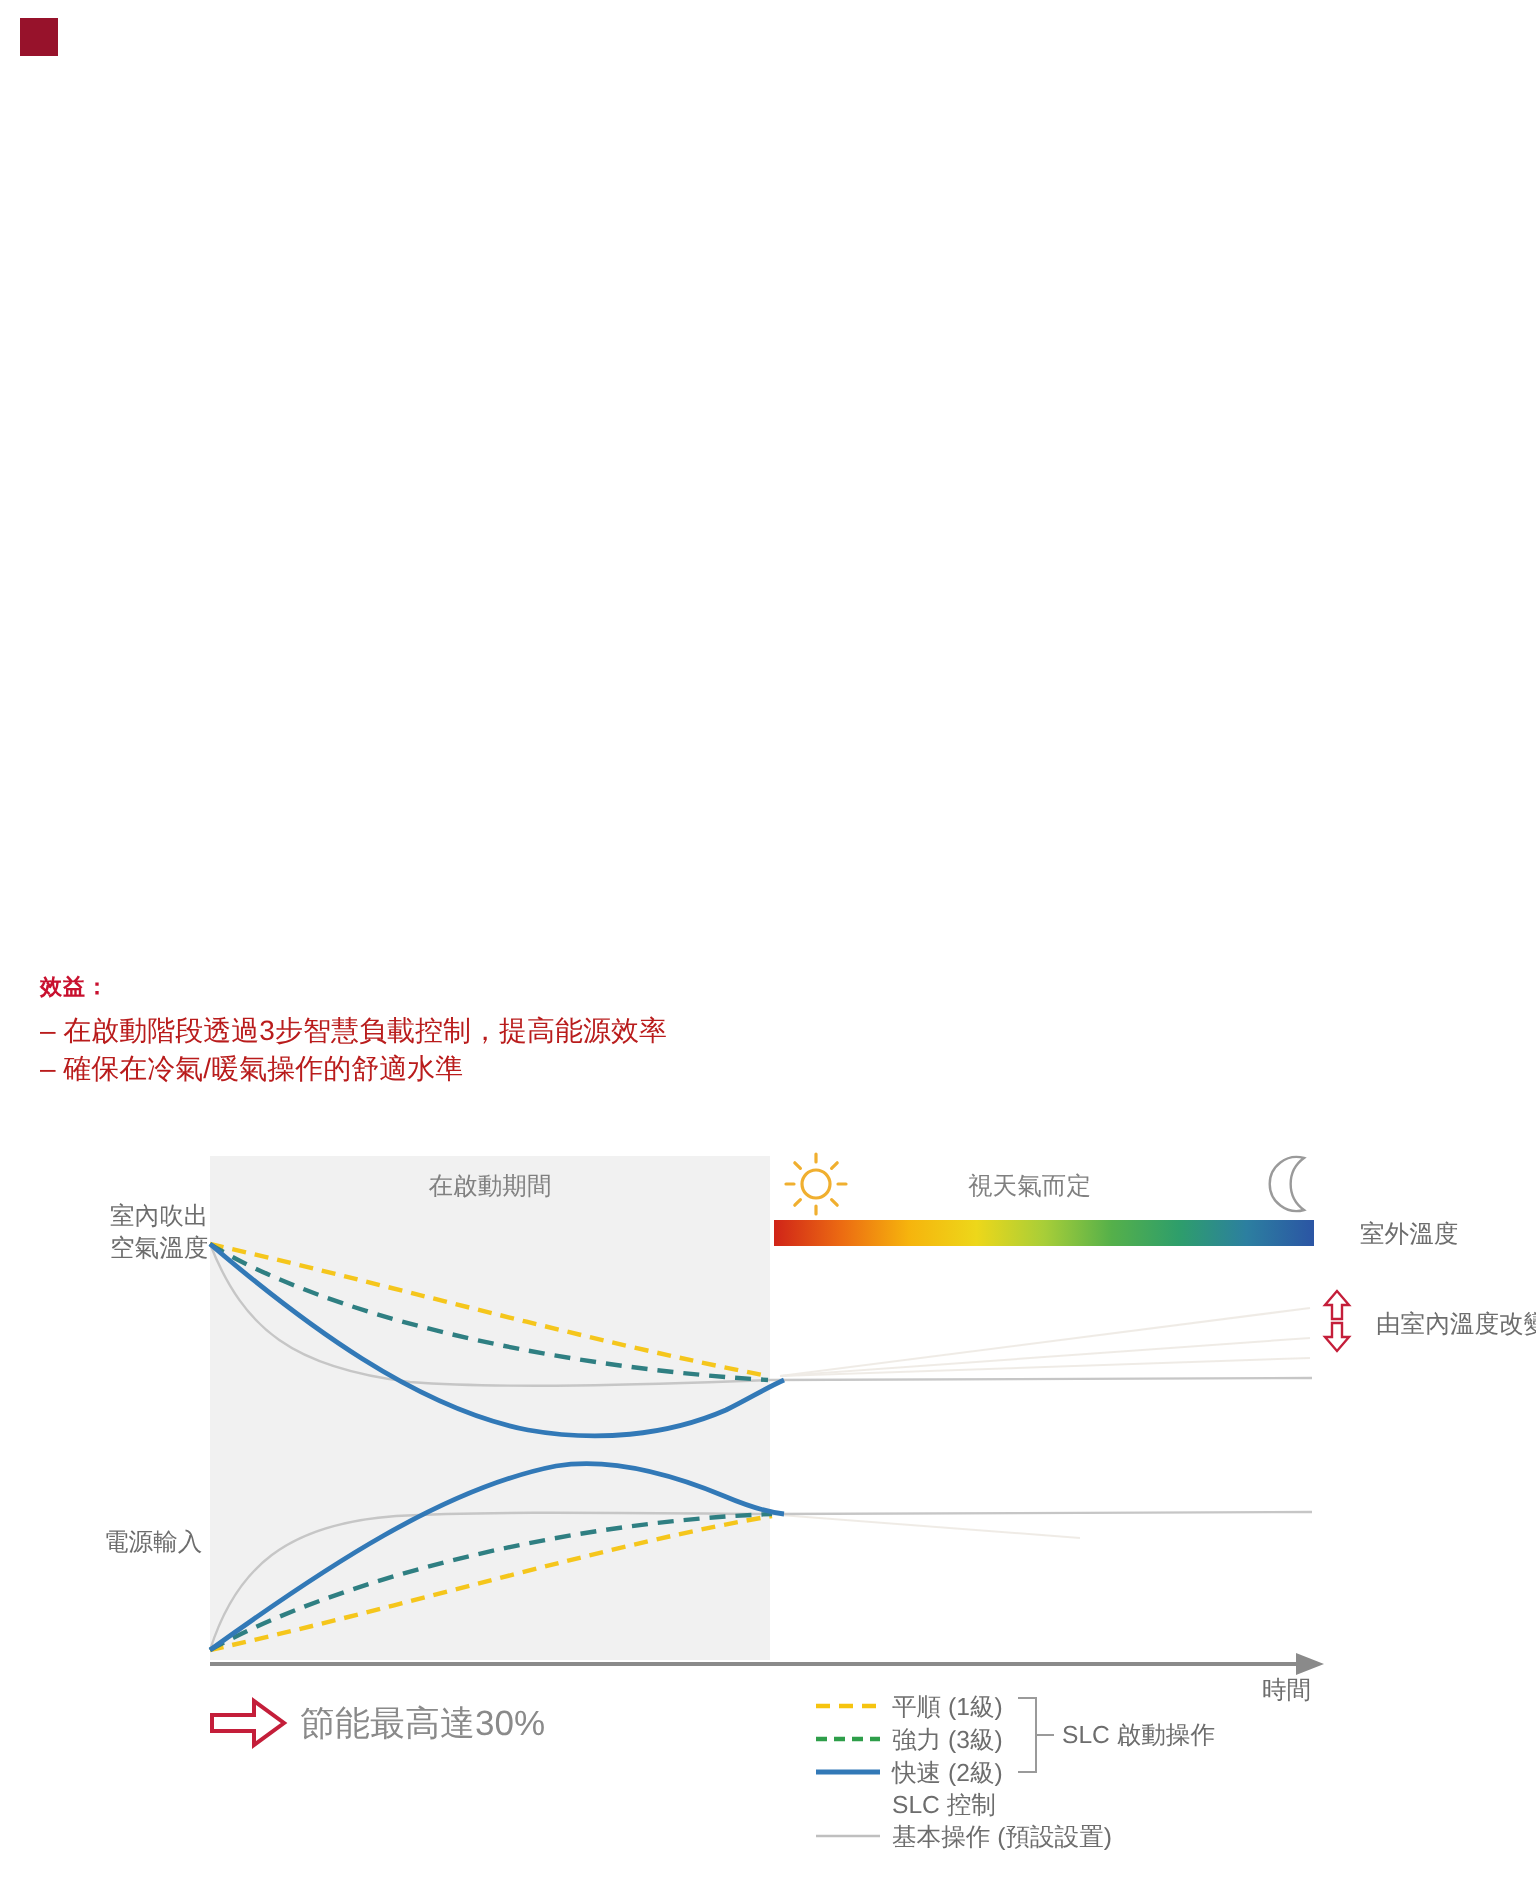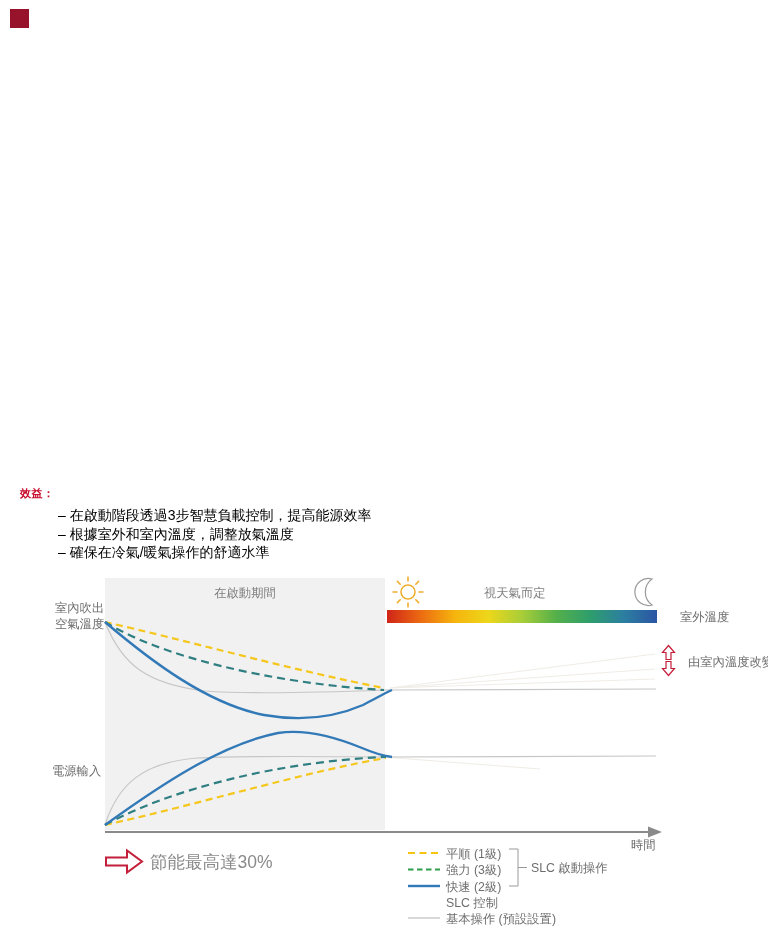--- a/index.html
+++ b/index.html
@@ -4,36 +4,35 @@
 <style>
   html,body{margin:0;padding:0;}
   body{
     width:768px;height:950px;position:relative;overflow:hidden;
     background:#ffffff;
     font-family:"Liberation Sans","DejaVu Sans",sans-serif;
   }
   .logo-square{position:absolute;left:10px;top:9px;width:19px;height:19px;background:#97122B;}
   .benefits{position:absolute;left:20px;top:486px;width:480px;}
   .benefits h2{margin:0 0 5px 0;font-size:11px;font-weight:700;color:#C8102E;letter-spacing:.5px;}
-  .benefits .line{font-size:14px;color:#000000;line-height:18.5px;margin-left:38px;}
+  .benefits .line{font-size:14px;color:#b91c1c;line-height:18.5px;}
   .chart-wrap{position:absolute;left:0;top:570px;width:768px;height:380px;}
   svg text{font-family:"Liberation Sans","DejaVu Sans",sans-serif;}
   .lbl{font-size:12.3px;fill:#6d6d6d;}
   .lbl-light{font-size:12.3px;fill:#808080;}
   .saving-text{font-size:17.5px;fill:#8a8a8a;}
 </style>
 </head>
 <body>
 
 <div class="logo-square"></div>
 
 <div class="benefits">
   <h2>效益：</h2>
   <div class="line">– 在啟動階段透過3步智慧負載控制，提高能源效率</div>
-  <div class="line">– 根據室外和室內溫度，調整放氣溫度</div>
   <div class="line">– 確保在冷氣/暖氣操作的舒適水準</div>
 </div>
 
 <div class="chart-wrap">
 <svg width="768" height="380" viewBox="0 0 768 380">
   <defs>
     <linearGradient id="tempGrad" x1="0" y1="0" x2="1" y2="0">
           <stop offset="0.0%" stop-color="#D02418"></stop>
           <stop offset="12.5%" stop-color="#EC6B12"></stop>
           <stop offset="25.0%" stop-color="#F6B40D"></stop>

